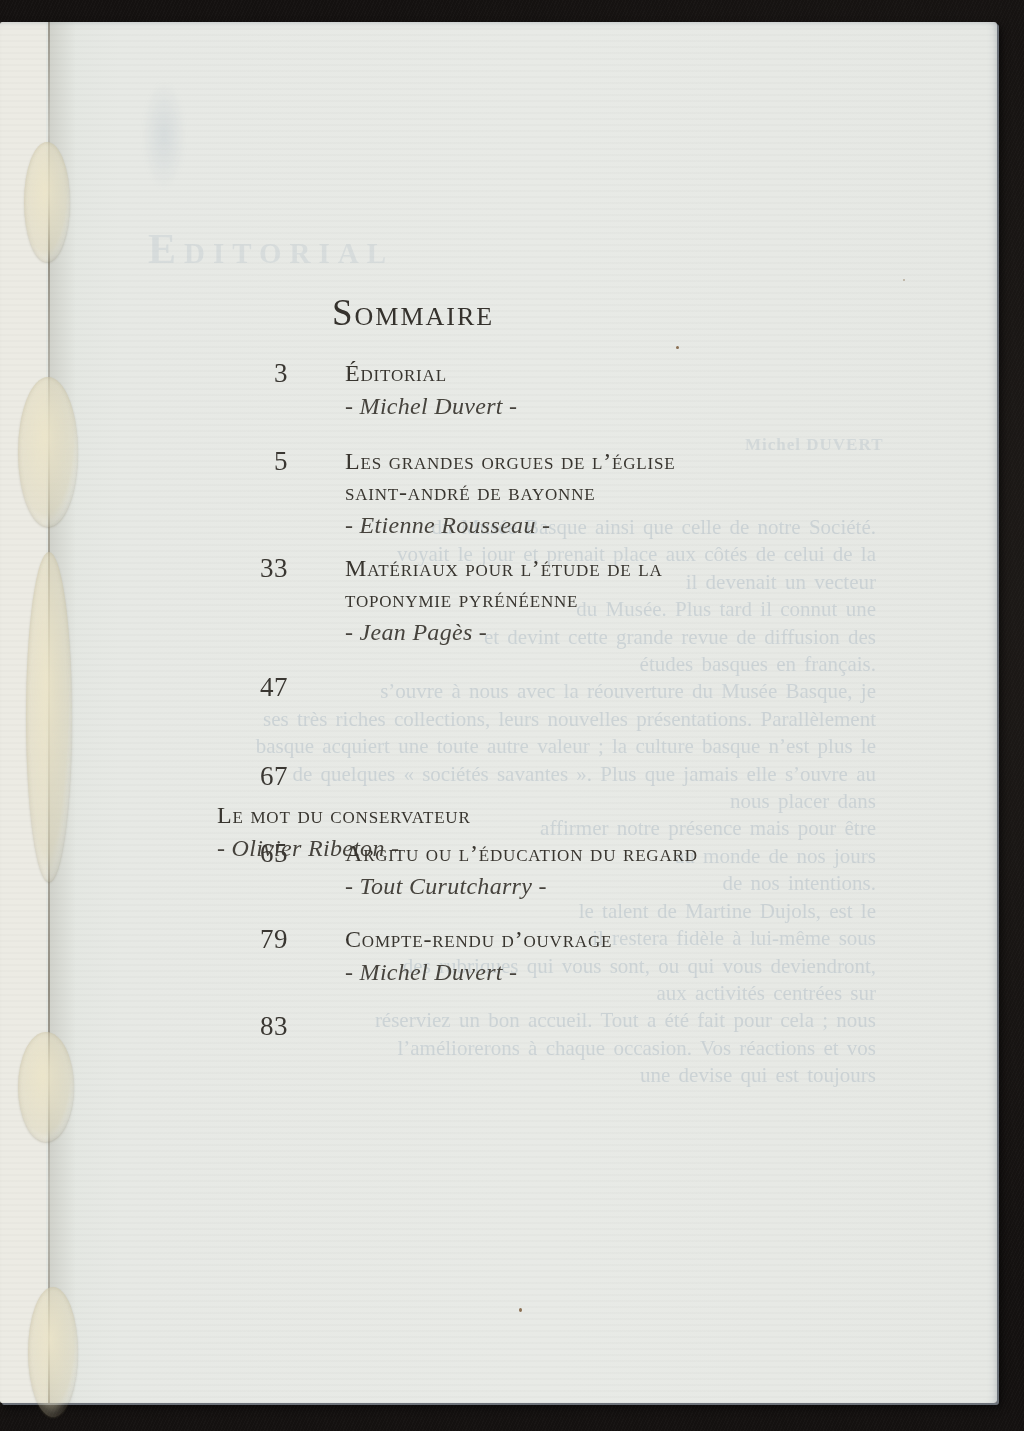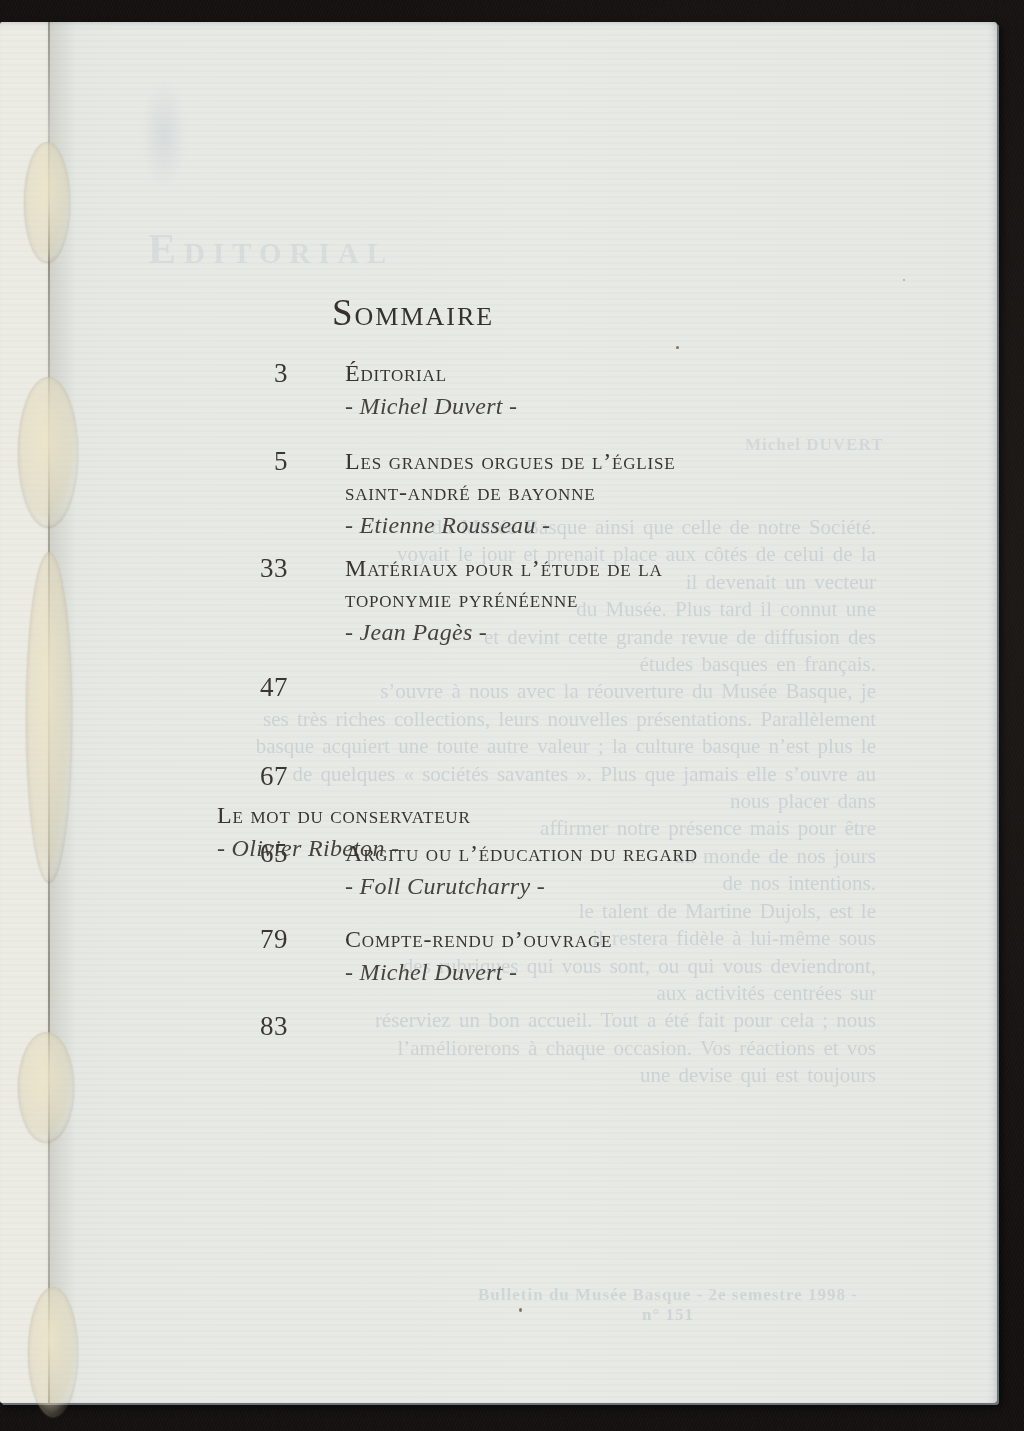--- a/index.html
+++ b/index.html
@@ -119,21 +119,20 @@
 affirmer notre présence mais pour être
 au monde de nos jours
 de nos intentions.
 le talent de Martine Dujols, est le
 il restera fidèle à lui-même sous
 des rubriques qui vous sont, ou qui vous deviendront,
 aux activités centrées sur
 réserviez un bon accueil. Tout a été fait pour cela ; nous
 l’améliorerons à chaque occasion. Vos réactions et vos
 une devise qui est toujours</div>
-  <div class="ghost ghost-footer">Bulletin du Musée Basque - 2e semestre 1998 - n° 151</div>
 
   <h1 class="doc-title">Sommaire</h1>
 
   <div class="toc">
 
     <div class="toc-entry e1">
       <div class="toc-page">3</div>
       <div class="toc-text">
         <div class="toc-title">Éditorial</div>
         <div class="toc-author">- Michel Duvert -</div>
@@ -167,21 +166,21 @@
     </div>
 
     <div class="toc-entry e5">
       <div class="toc-page">67</div>
     </div>
 
     <div class="toc-entry e6">
       <div class="toc-page">65</div>
       <div class="toc-text">
         <div class="toc-title">Argitu ou l’éducation du regard</div>
-        <div class="toc-author">- Foll Curutcharry -</div>
+        <div class="toc-author">- Tout Curutcharry -</div>
       </div>
     </div>
 
     <div class="toc-entry e7">
       <div class="toc-page">79</div>
       <div class="toc-text">
         <div class="toc-title">Compte-rendu d’ouvrage</div>
         <div class="toc-author">- Michel Duvert -</div>
       </div>
     </div>

